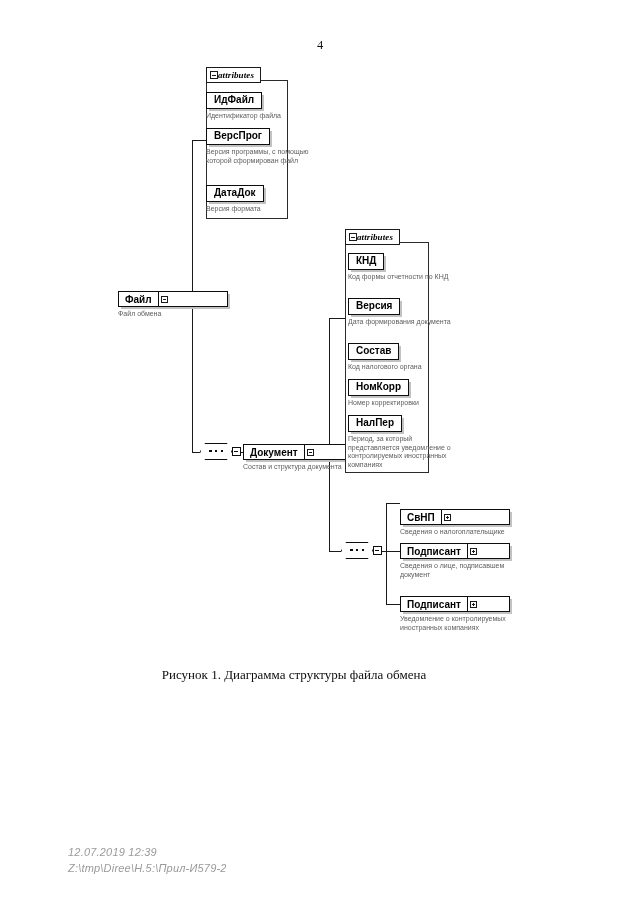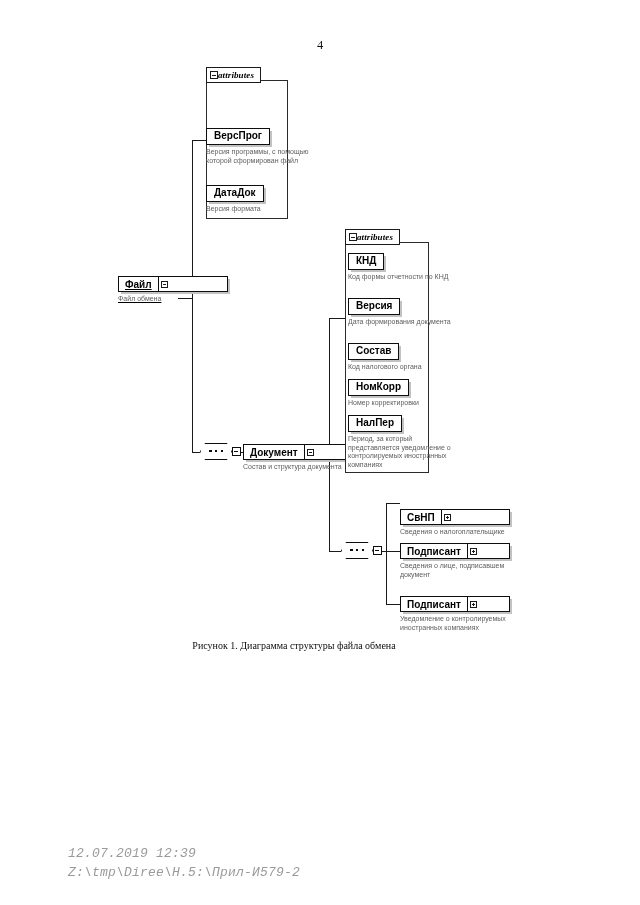--- a/index.html
+++ b/index.html
@@ -31,37 +31,37 @@
     width: 640px;
     text-align: center;
     font-size: 12.5px;
     font-family: "Liberation Serif", serif;
     color: #111;
   }
 
   
   .figure-caption {
     position: absolute;
-    top: 640px;
+    top: 667px;
     left: 0;
     width: 588px;
     text-align: center;
-    font-size: 10px;
+    font-size: 13px;
     font-family: "Liberation Serif", serif;
     color: #0d0d0d;
   }
 
   
   .footer {
     position: absolute;
     left: 68px;
     top: 845px;
-    font-family: Liberation Mono, monospace;
+    font-family: Liberation Sans, sans-serif;
     font-style: italic;
-    font-size: 13px;
+    font-size: 11px;
     color: #9a9a9a;
     line-height: 1.45;
     letter-spacing: 0.2px;
   }
   .footer div { white-space: nowrap; }
 
   
   .diagram {
     position: absolute;
     left: 0;
@@ -321,32 +321,36 @@
     <div class="layer">
 
       <div class="attr-panel" style="left:206px; top:67px; width:82px;">
         <div class="attr-header">
           <span class="expander"></span>
           <span class="attr-header-label">attributes</span>
         </div>
         <div class="attr-body" style="top:13px; width:82px; height:139px;"></div>
       </div>
 
+      <div class="attr-item" style="left:206px; top:89px;">
+        <div class="attr-box">ИдФайл</div>
+        <div class="attr-desc">Идентификатор файла</div>
+      </div>
 
       <div class="attr-item" style="left:206px; top:125px;">
         <div class="attr-box">ВерсПрог</div>
         <div class="attr-desc">Версия программы, с помощью которой сформирован файл</div>
       </div>
 
       <div class="attr-item" style="left:206px; top:182px;">
         <div class="attr-box">ДатаДок</div>
         <div class="attr-desc">Версия формата</div>
       </div>
 
-      <div class="node" style="left:118px; top:276px;text-decoration:underline;">
+      <div class="node" style="left:118px; top:291px;">
         <div class="node-box">
           <span class="node-label">Файл</span>
           <span class="node-exp">
             <span class="expander"></span>
           </span>
         </div>
         <div class="node-desc">Файл обмена</div>
       </div>
 
       <div class="seq" style="left:200px; top:443px;">

